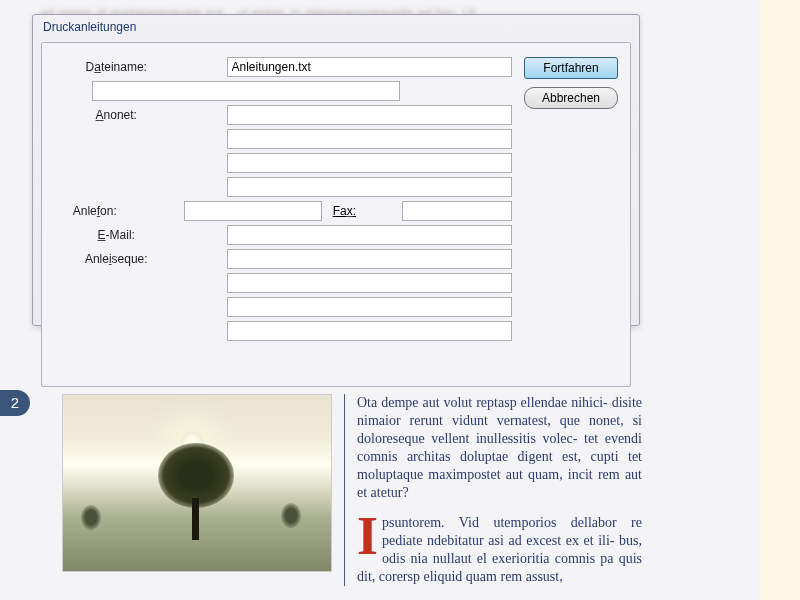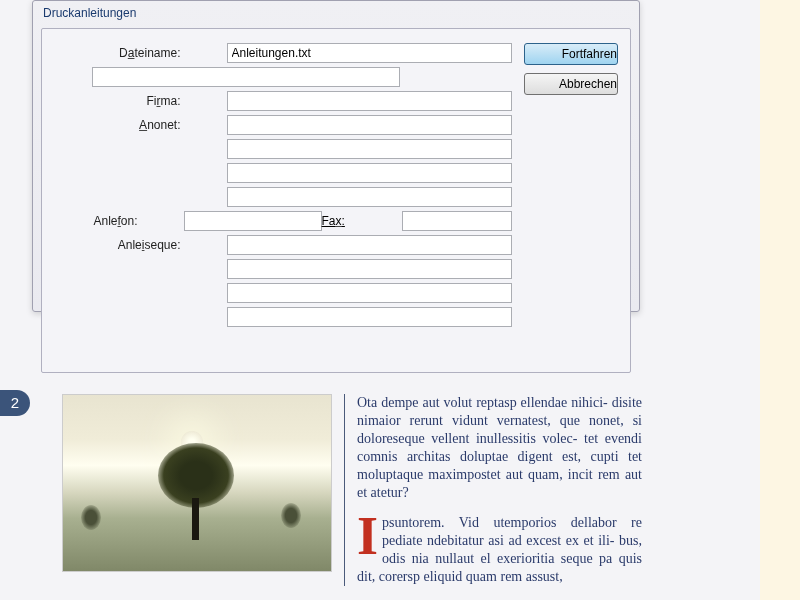--- a/index.html
+++ b/index.html
@@ -35,21 +35,21 @@
   height: 30px;
   color: #c0b4b0;
   filter: blur(2px);
   font-size: 13px;
   line-height: 15px;
   overflow: hidden;
 }
 .dialog {
   position: absolute;
   left: 32px;
-  top: 0;
+  top: 14px;
   width: 608px;
   height: 312px;
   background: linear-gradient(#f0f0f4, #eaeaf0);
   border: 1px solid #a0a0b0;
   border-radius: 3px;
   box-shadow: 0 2px 6px rgba(0,0,0,0.15);
 }
 .dialog-title {
   padding: 5px 10px 8px;
   color: #1a3a6e;
@@ -67,67 +67,69 @@
 .form-area {
   width: 460px;
 }
 .row {
   display: flex;
   align-items: center;
   margin-bottom: 4px;
 }
 .label {
   width: 145px;
-  text-align: right;
+  text-align: center;
   padding-right: 6px;
   color: #222;
   font-size: 12px;
 }
 .u { text-decoration: underline; text-decoration-color: #444; }
 input[type=text] {
   height: 20px;
   border: 1px solid #abadb3;
   background: #fff;
   font-size: 12px;
   padding: 0 4px;
   font-family: inherit;
   margin-left: 40px;
 }
 .wfull { width: 308px; }
 .wtel { width: 138px; }
 .wfax { width: 110px; }
 .fax-label {
   width: 62px;
+  text-align: right;
   padding-right: 6px;
   text-decoration: underline;
 }
 .btn-col {
   position: absolute;
   right: 12px;
   top: 14px;
   width: 94px;
 }
 .btn {
   display: block;
   width: 94px;
   height: 22px;
   margin-bottom: 8px;
   border: 1px solid #707070;
   border-radius: 3px;
   font-size: 12px;
   font-family: inherit;
   cursor: pointer;
-  text-align: right;
+  text-align: center;
 }
 .btn-primary {
   background: linear-gradient(#d8ecf8, #9fd4f0);
   border-color: #2c628b;
 }
 .btn-secondary {
   background: linear-gradient(#f5f5f5, #ddd);
+  border-radius: 10px;
 }
 .page-num {
   position: absolute;
   left: 0;
   top: 390px;
   width: 30px;
   height: 26px;
   background: #3b547a;
   color: #fff;
   font-size: 15px;
@@ -224,24 +226,20 @@
 
       <div class="row">
         <div class="label"><span>D</span><span class="u">a</span><span>teiname:</span></div>
         <input type="text" class="wfull" value="Anleitungen.txt" style="">
       </div>
 
       <div class="row">
         <input type="text" class="wfull" value="" style="">
       </div>
 
-      <div class="row">
-        <div class="label"><span>Fi</span><span class="u">r</span><span>ma:</span></div>
-        <input type="text" class="wfull" value="" style="">
-      </div>
 
       <div class="row">
         <div class="label"><span></span><span class="u">A</span><span>nonet:</span></div>
         <input type="text" class="wfull" value="" style="">
       </div>
       <div class="row">
           <div class="label"></div>
           <input type="text" class="wfull" value="" style="">
         </div>
       <div class="row">
@@ -253,20 +251,24 @@
           <input type="text" class="wfull" value="" style="">
         </div>
 
       <div class="row">
         <div class="label"><span>Anle</span><span class="u">f</span><span>on:</span></div>
         <input type="text" class="wtel" value="" style="">
         <div class="fax-label"><span>Fa</span><span class="u">x</span><span>:</span></div>
         <input type="text" class="wfax" value="" style="">
       </div>
 
+      <div class="row">
+        <div class="label"><span></span><span class="u">E</span><span>-Mail:</span></div>
+        <input type="text" class="wfull" value="" style="">
+      </div>
 
       <div class="row">
         <div class="label"><span>Anle</span><span class="u">i</span><span>seque:</span></div>
         <input type="text" class="wfull" value="" style="">
       </div>
       <div class="row">
           <div class="label"></div>
           <input type="text" class="wfull" value="" style="">
         </div>
       <div class="row">
@@ -296,15 +298,15 @@
     <div class="tree-sm" style="left:18px;top:110px"></div>
     <div class="tree-sm" style="left:218px;top:108px"></div>
     <div class="tree">
       <div class="tree-crown"></div>
       <div class="tree-trunk"></div>
     </div>
   </div>
   <div class="divider"></div>
   <div class="article">
     <p class="para1">Ota dempe aut volut reptasp ellendae nihici- disite nimaior rerunt vidunt vernatest, que nonet, si doloreseque vellent inullessitis volec- tet evendi comnis architas doluptae digent est, cupti tet moluptaque maximpostet aut quam, incit rem aut et atetur?</p>
-    <p class="para2"><span class="dropcap">I</span><span>psuntorem. Vid utemporios dellabor re pediate ndebitatur asi ad excest ex et ili- bus, odis nia nullaut el exerioritia seque pa quis dit, corersp eliquid quam rem assust,</span></p>
+    <p class="para2"><span class="dropcap">I</span><span>psuntorem. Vid utemporios dellabor re pediate ndebitatur asi ad excest ex et ili- bus, odis nia nullaut el exerioritia comnis pa quis dit, corersp eliquid quam rem assust,</span></p>
   </div>
 </div>
 
 </body></html>

